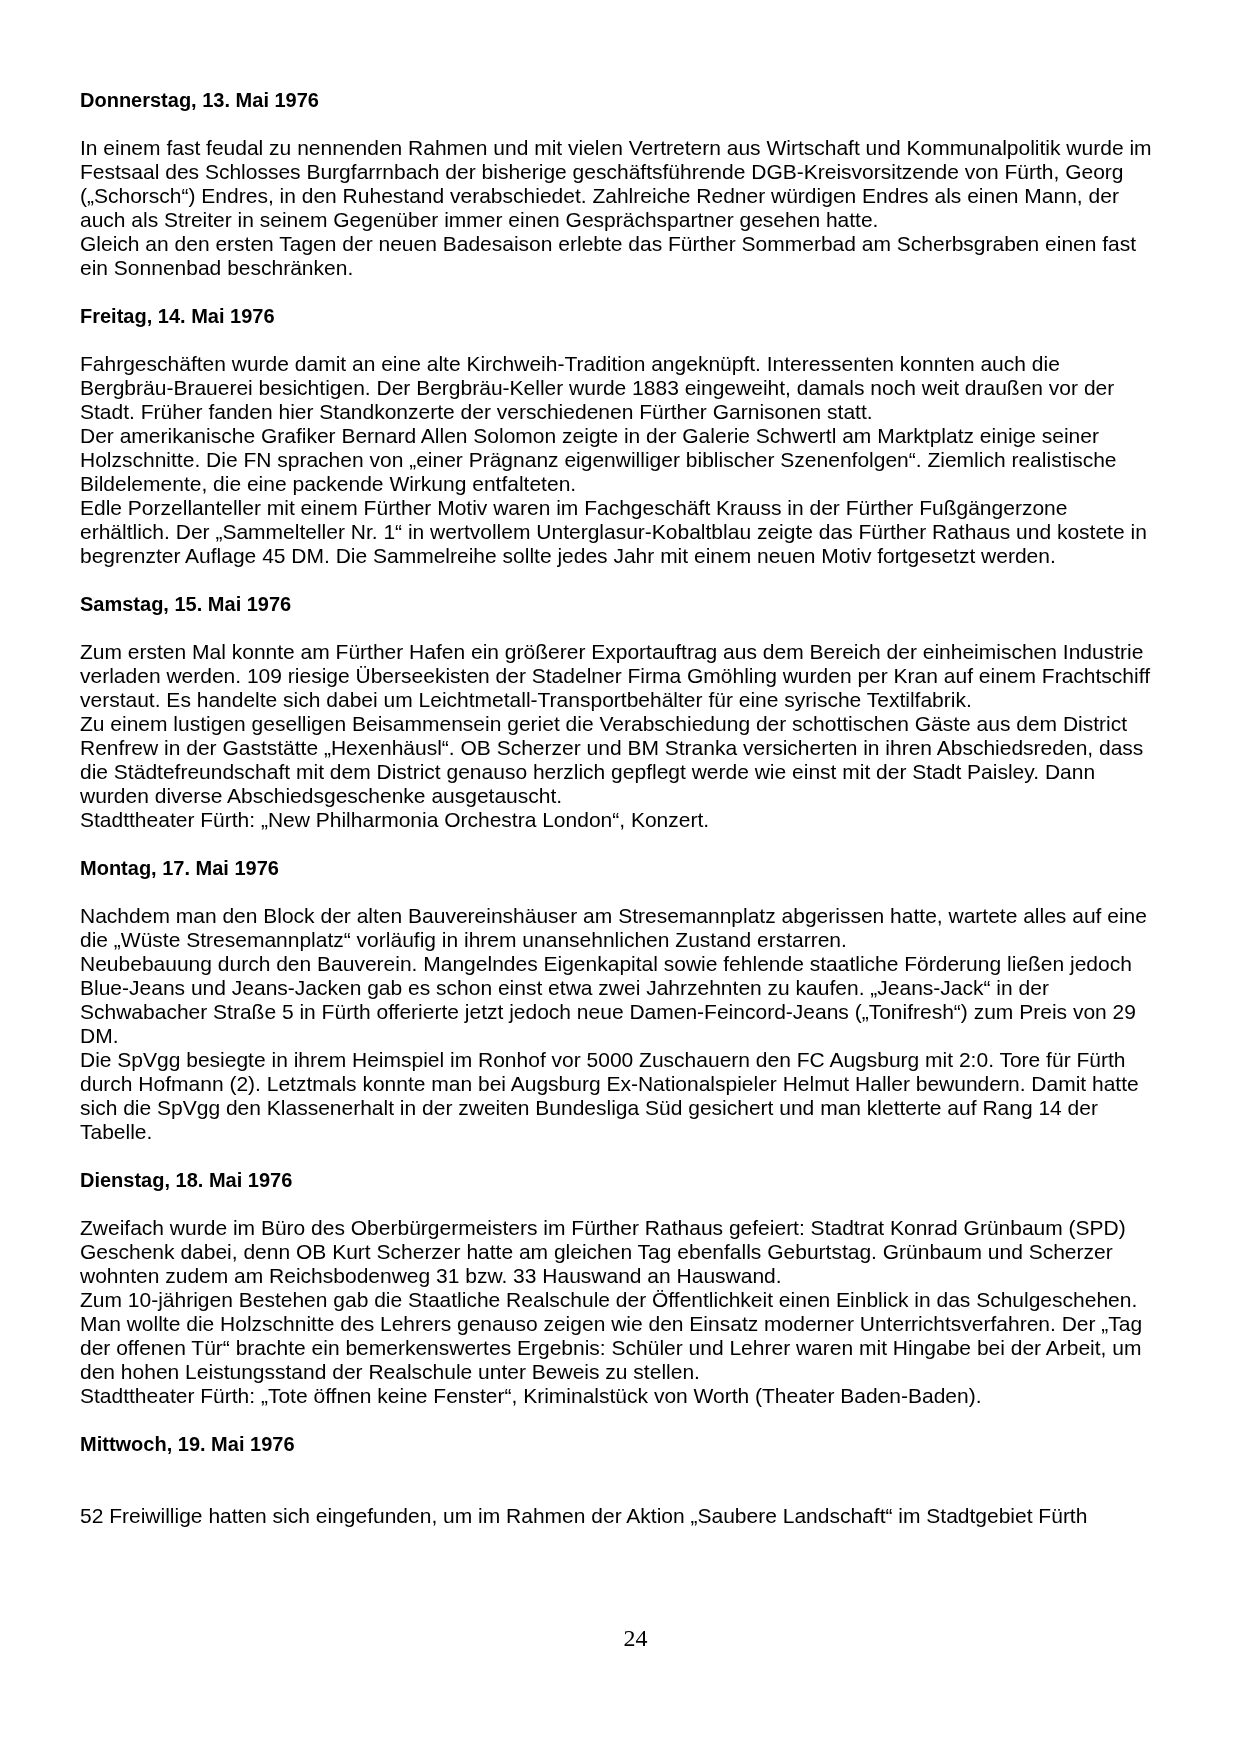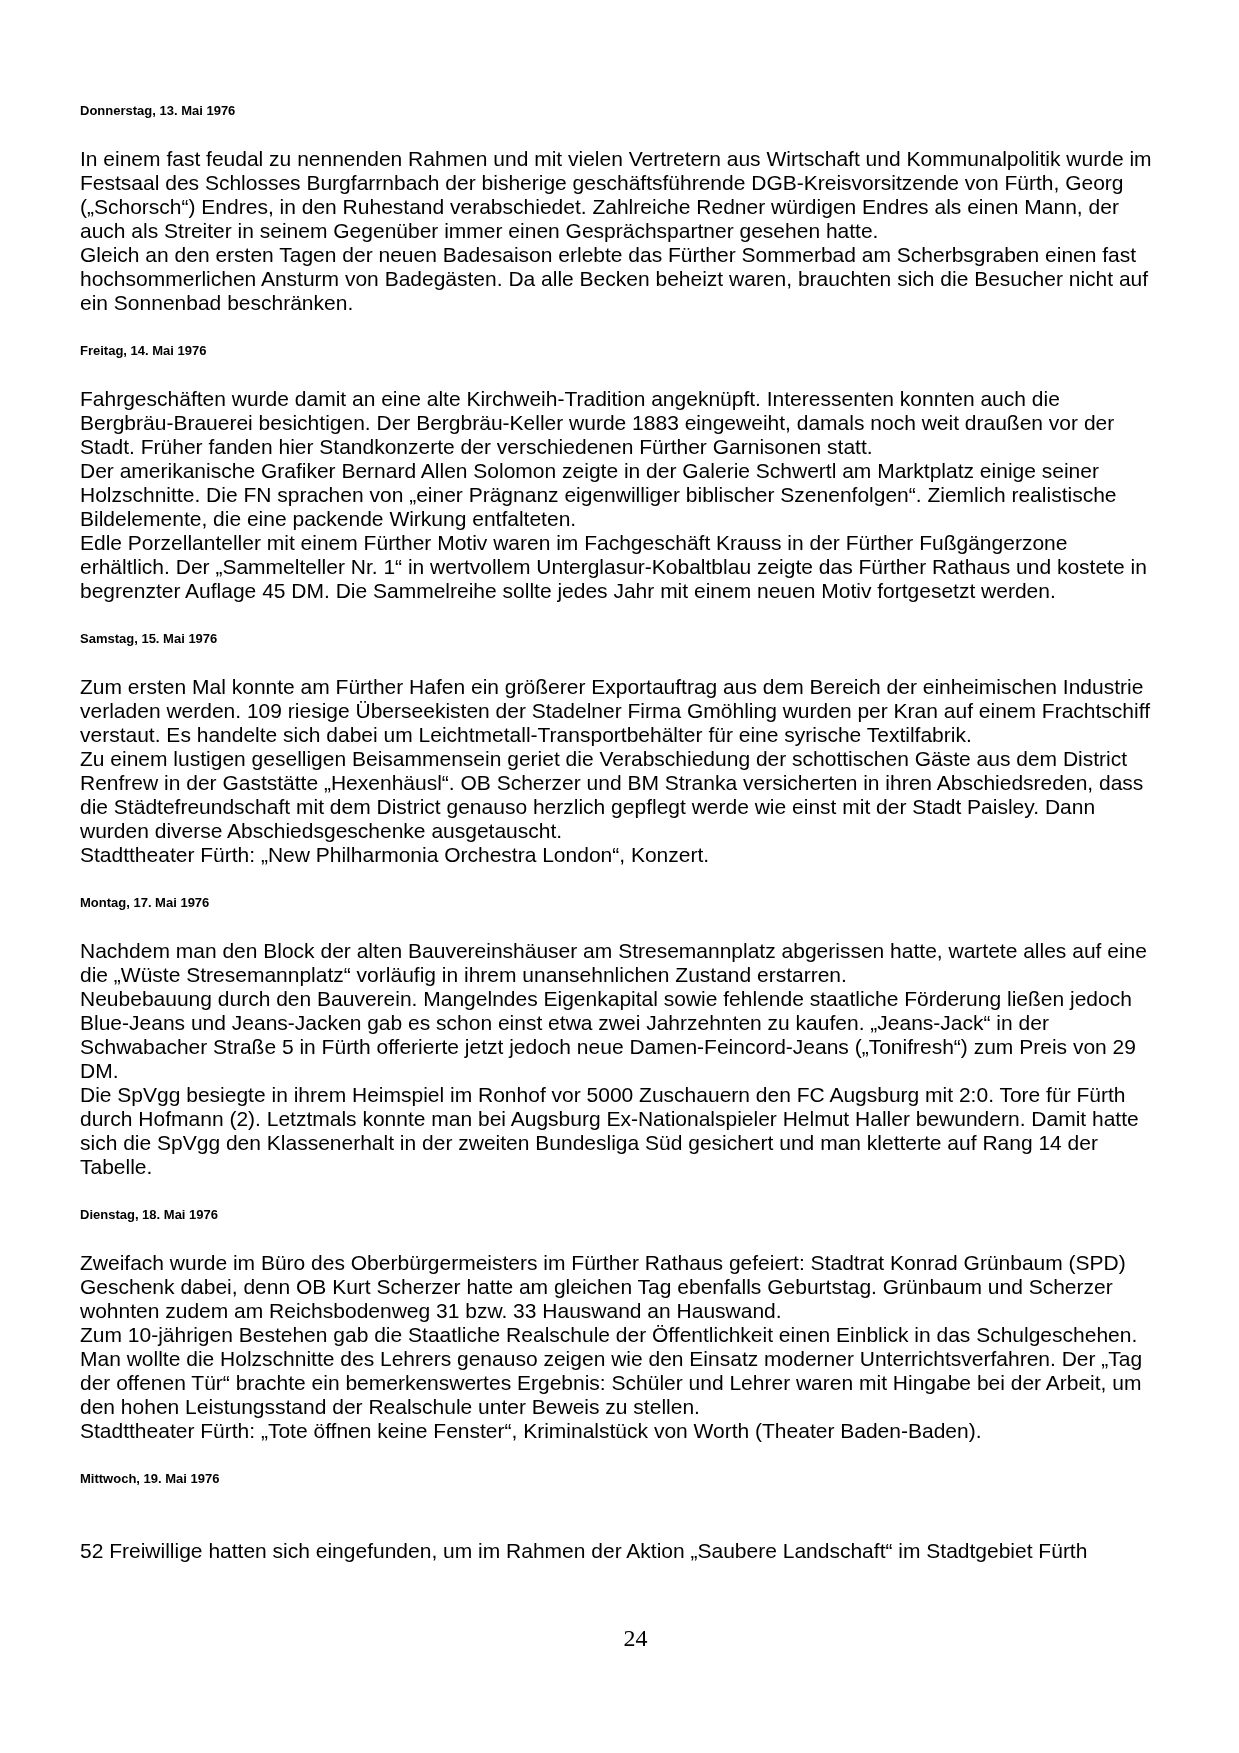--- a/index.html
+++ b/index.html
@@ -19,24 +19,24 @@
     position: absolute;
     left: 80px;
     top: 88px;
     width: 1110px;
   }
   .day-section {
     margin: 0 0 24px 0;
   }
   .day-heading {
     font-family: "Liberation Sans", sans-serif;
-    font-size: 13px;
+    font-size: 20px;
     line-height: 24px;
     font-weight: bold;
-    margin: 11px 0 24px 0;
+    margin: 0 0 24px 0;
   }
   .day-section.extra-gap .day-heading {
     margin-bottom: 48px;
   }
   .entry {
     margin: 0;
   }
   .line {
     font-family: "Liberation Sans", sans-serif;
     font-size: 21px;
@@ -62,21 +62,20 @@
       <section class="day-section">
         <h2 class="day-heading">Donnerstag, 13. Mai 1976</h2>
         <div class="entry">
           <div class="line">In einem fast feudal zu nennenden Rahmen und mit vielen Vertretern aus Wirtschaft und Kommunalpolitik wurde im</div>
           <div class="line">Festsaal des Schlosses Burgfarrnbach der bisherige geschäftsführende DGB-Kreisvorsitzende von Fürth, Georg</div>
           <div class="line">(„Schorsch“) Endres, in den Ruhestand verabschiedet. Zahlreiche Redner würdigen Endres als einen Mann, der</div>
           <div class="line">auch als Streiter in seinem Gegenüber immer einen Gesprächspartner gesehen hatte.</div>
         </div>
         <div class="entry">
           <div class="line">Gleich an den ersten Tagen der neuen Badesaison erlebte das Fürther Sommerbad am Scherbsgraben einen fast</div>
-          <div class="line">hochsommerlichen Ansturm von Badegästen. Da alle Becken beheizt waren, brauchten sich die Besucher nicht auf</div>
           <div class="line">ein Sonnenbad beschränken.</div>
         </div>
       </section>
       <section class="day-section">
         <h2 class="day-heading">Freitag, 14. Mai 1976</h2>
         <div class="entry">
           <div class="line">Fahrgeschäften wurde damit an eine alte Kirchweih-Tradition angeknüpft. Interessenten konnten auch die</div>
           <div class="line">Bergbräu-Brauerei besichtigen. Der Bergbräu-Keller wurde 1883 eingeweiht, damals noch weit draußen vor der</div>
           <div class="line">Stadt. Früher fanden hier Standkonzerte der verschiedenen Fürther Garnisonen statt.</div>
         </div>

